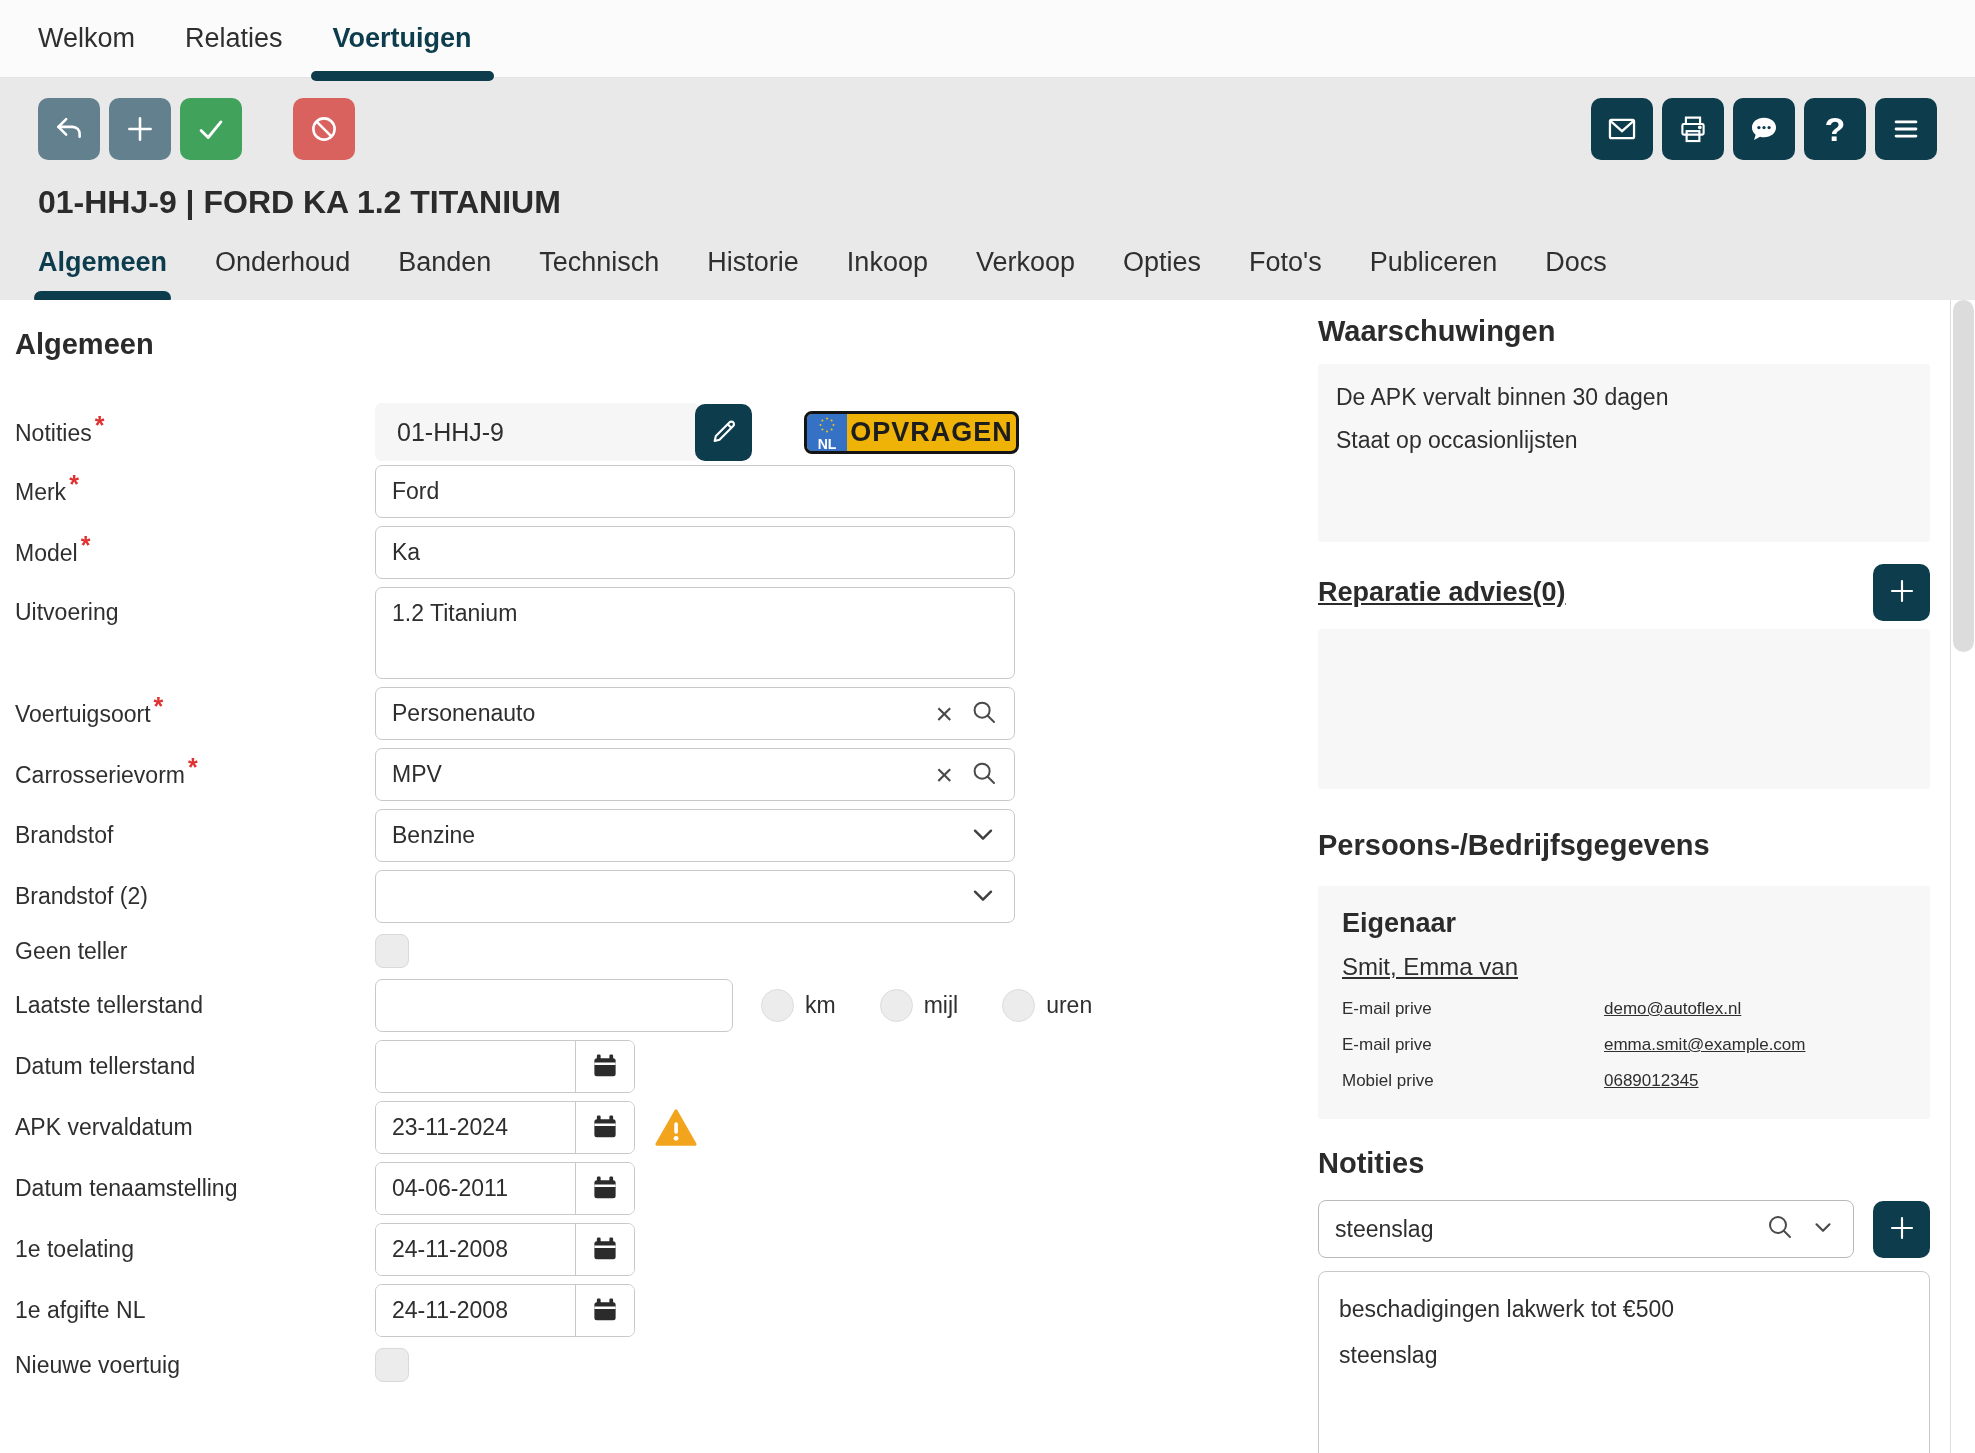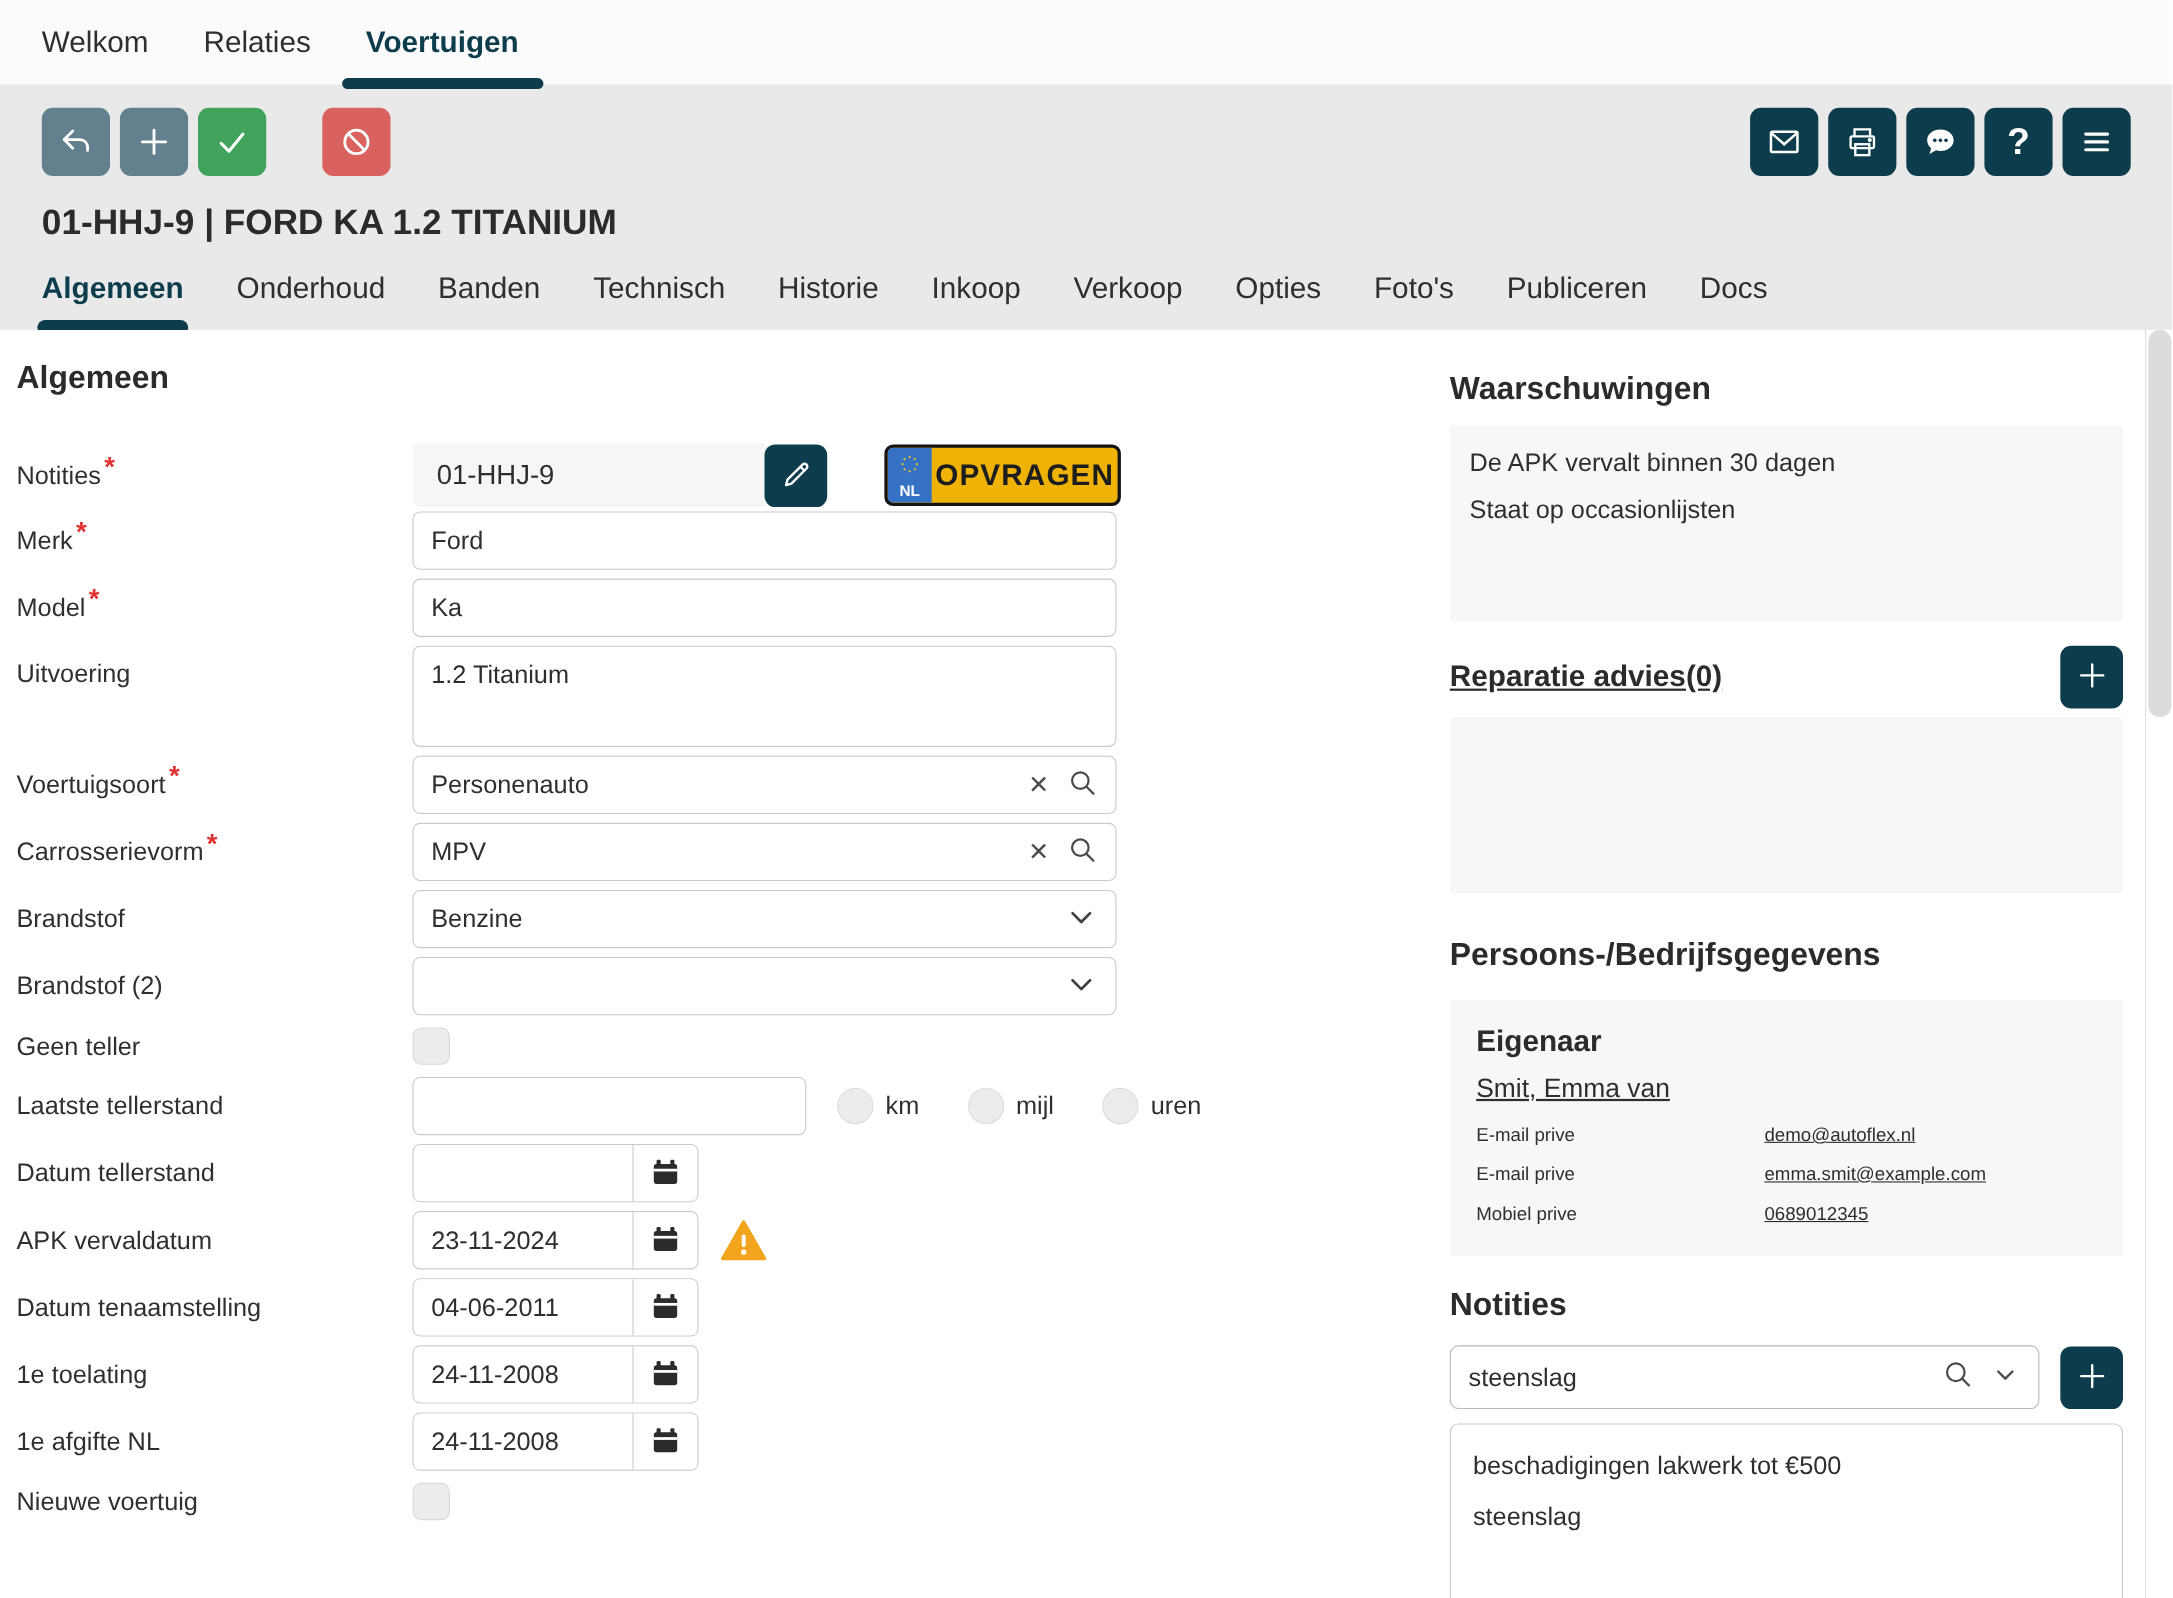--- a/index.html
+++ b/index.html
@@ -75,22 +75,22 @@
   .kenteken-input {
     width:325px; height:58px; background:#f6f6f6; border:none; border-radius:7px;
     font-size:25px; padding:0 22px; color:#2e2e2e; outline:none;
     font-family:"Liberation Sans", sans-serif;
   }
   .pencil-btn {
     width:57px; height:57px; background:#0d3d4d; border:none; border-radius:10px;
     margin-left:-5px; cursor:pointer; display:flex; align-items:center; justify-content:center;
   }
   .plate-btn {
-    margin-left:52px; width:215px; height:56px; border:3px solid #141414; border-radius:8px;
-    display:flex; overflow:hidden; cursor:pointer; padding:0; background:#efb207;
+    margin-left:52px; width:215px; height:43px; border:3px solid #141414; border-radius:8px;
+    display:flex; overflow:hidden; cursor:pointer; padding:0; background:#efb207;align-items:center;
   }
   .plate-strip {
     width:40px; background:#3572c6; display:flex; flex-direction:column;
     align-items:center; justify-content:space-between; padding:4px 0 3px;
   }
   .plate-nl { color:#fff; font-size:14px; font-weight:bold; }
   .plate-main {
     flex:1; display:flex; align-items:center; justify-content:center;
     font-size:27px; font-weight:bold; color:#1d1d1d; letter-spacing:1px;
   }
@@ -516,21 +516,21 @@
       <div class="frow" style="min-height:40px;">
         <div class="flabel">Nieuwe voertuig</div>
         <div class="fctrl">
             <div class="checkbox"></div>
           </div>
       </div>
     </div>
   </div>
 
   <div class="right-col">
-    <div class="rhead" style="margin-top:38px;">Waarschuwingen</div>
+    <div class="rhead" style="margin-top:15px;">Waarschuwingen</div>
     <div class="panel-box warn-box">
       <div class="warn-line">De APK vervalt binnen 30 dagen</div>
       <div class="warn-line">Staat op occasionlijsten</div>
     </div>
 
     <div class="advies-row">
       <span class="advies-link">Reparatie advies(0)</span>
       <button class="add-btn">
         <span><svg width="32" height="32" viewBox="0 0 24 24" fill="none" stroke="#fff" stroke-width="1.6" stroke-linecap="round">
               <path d="M12 4.5 V19.5"></path>

